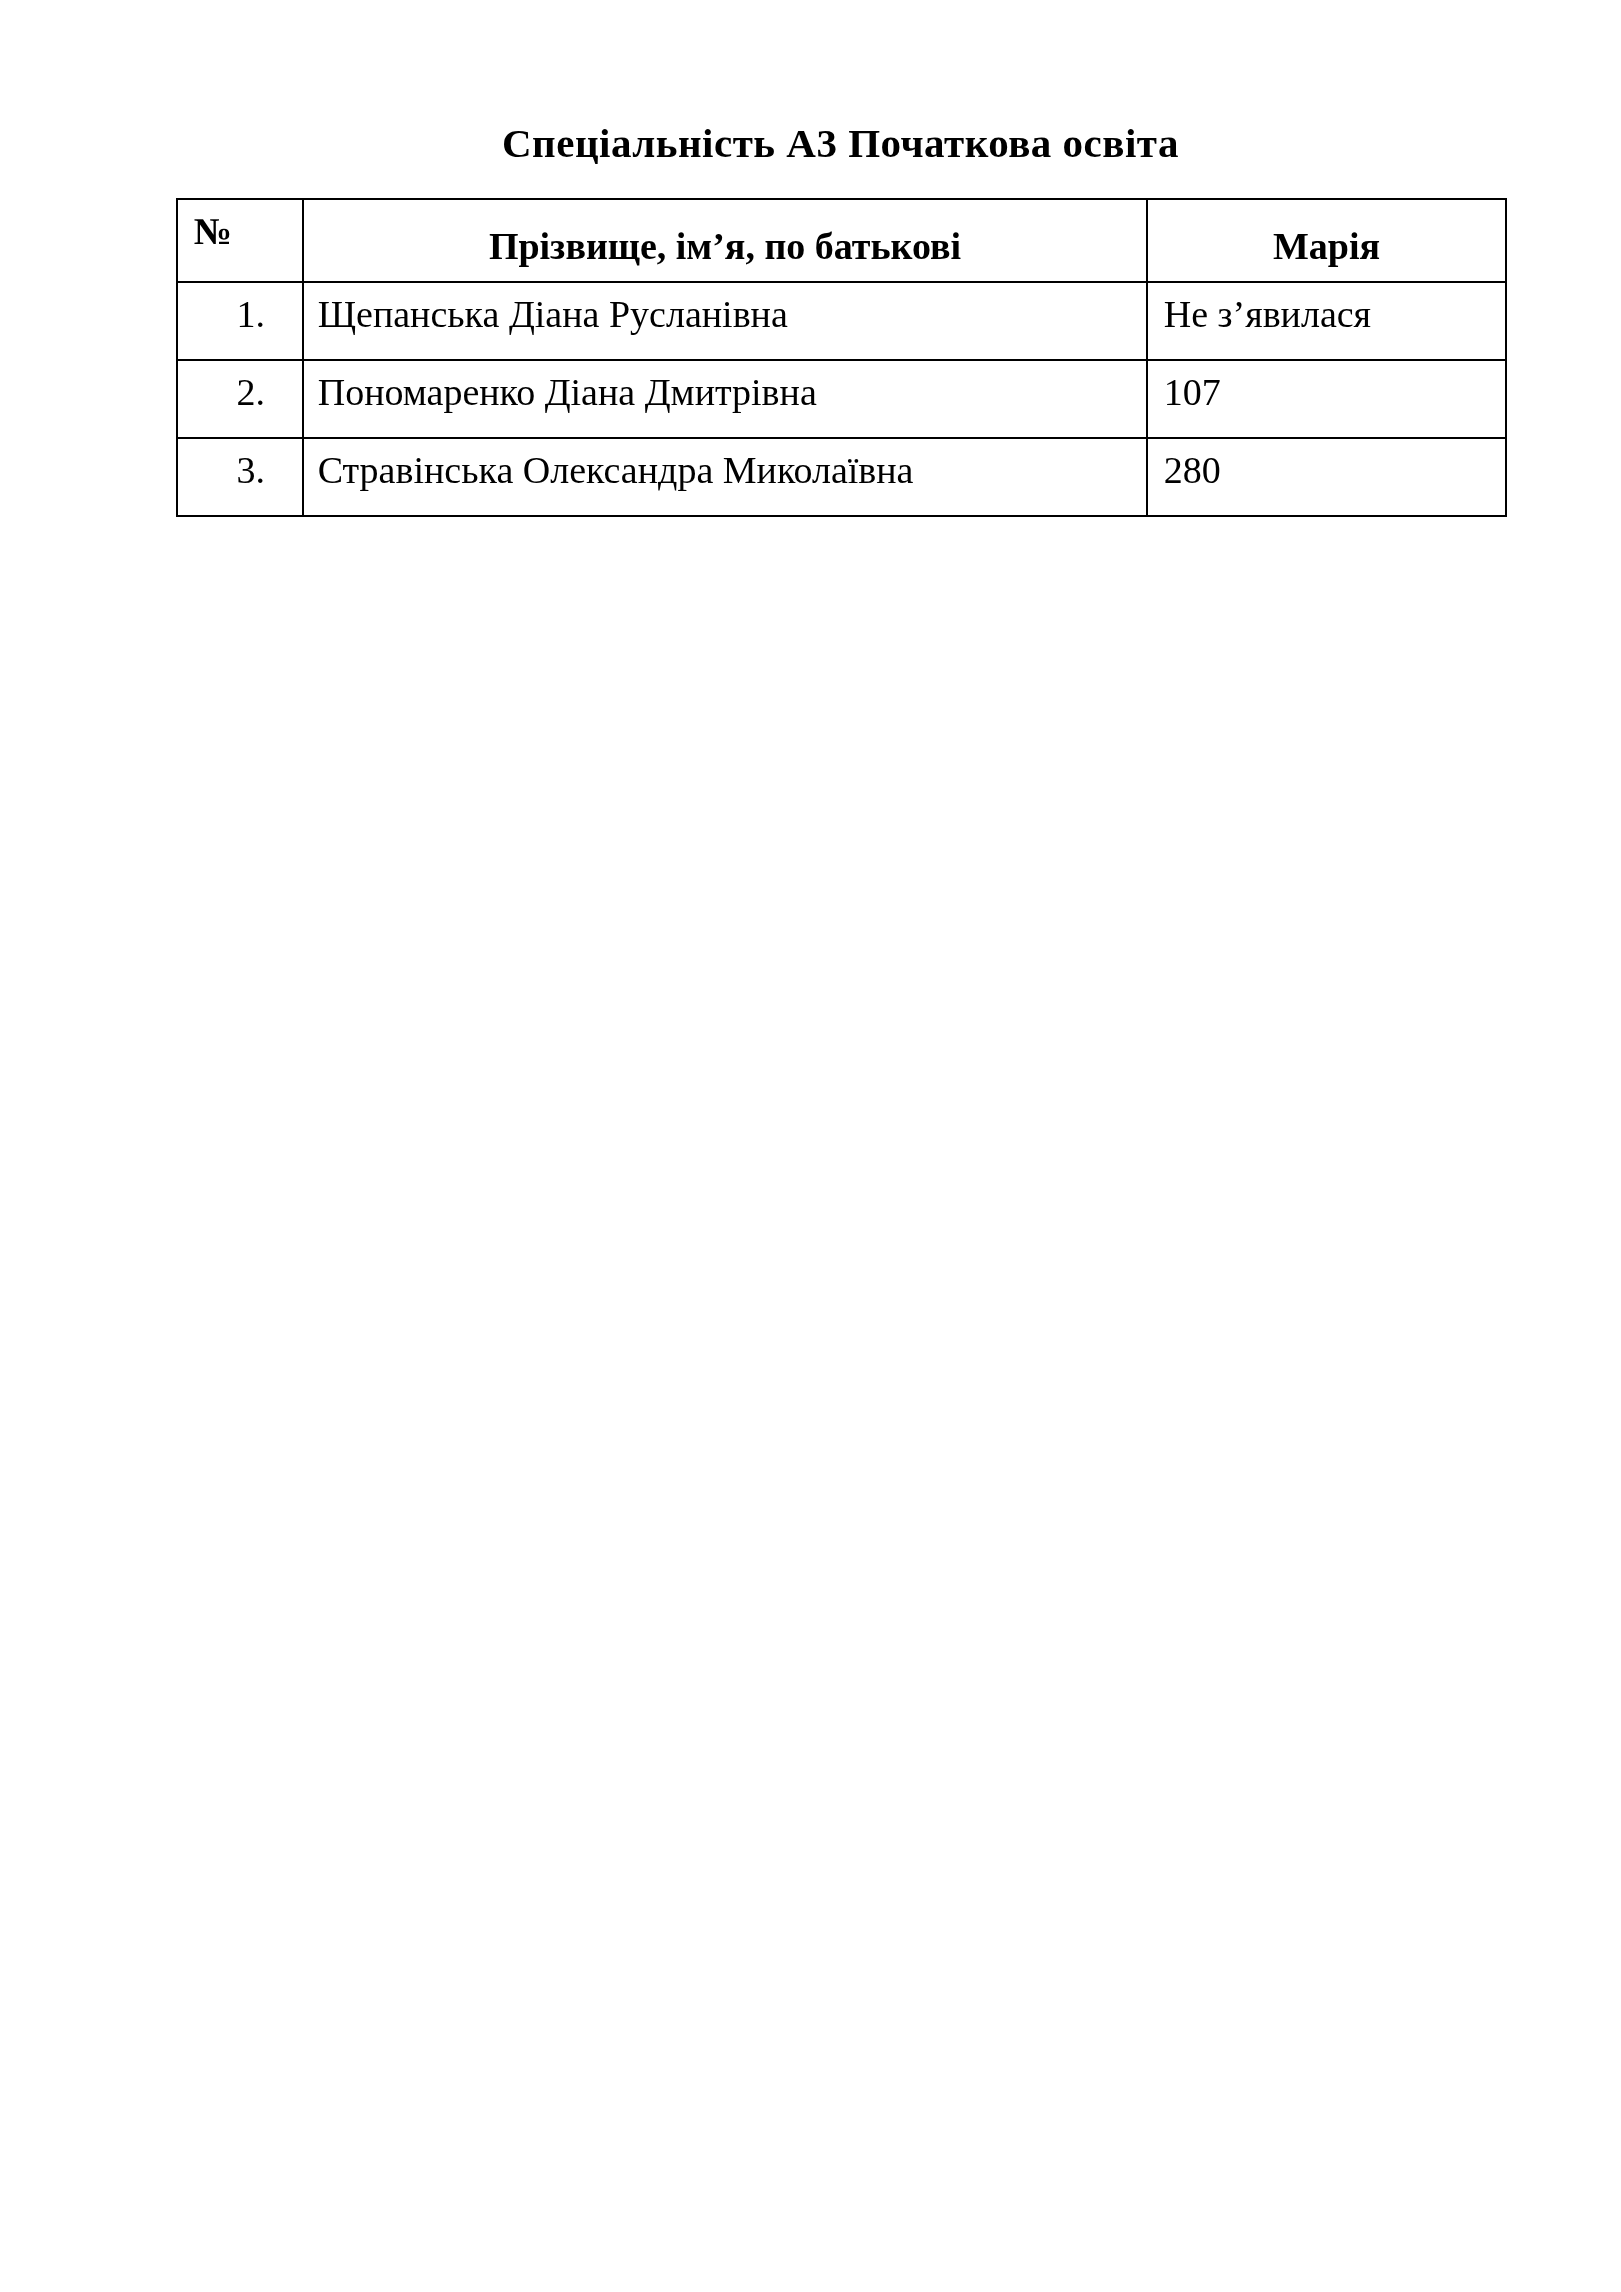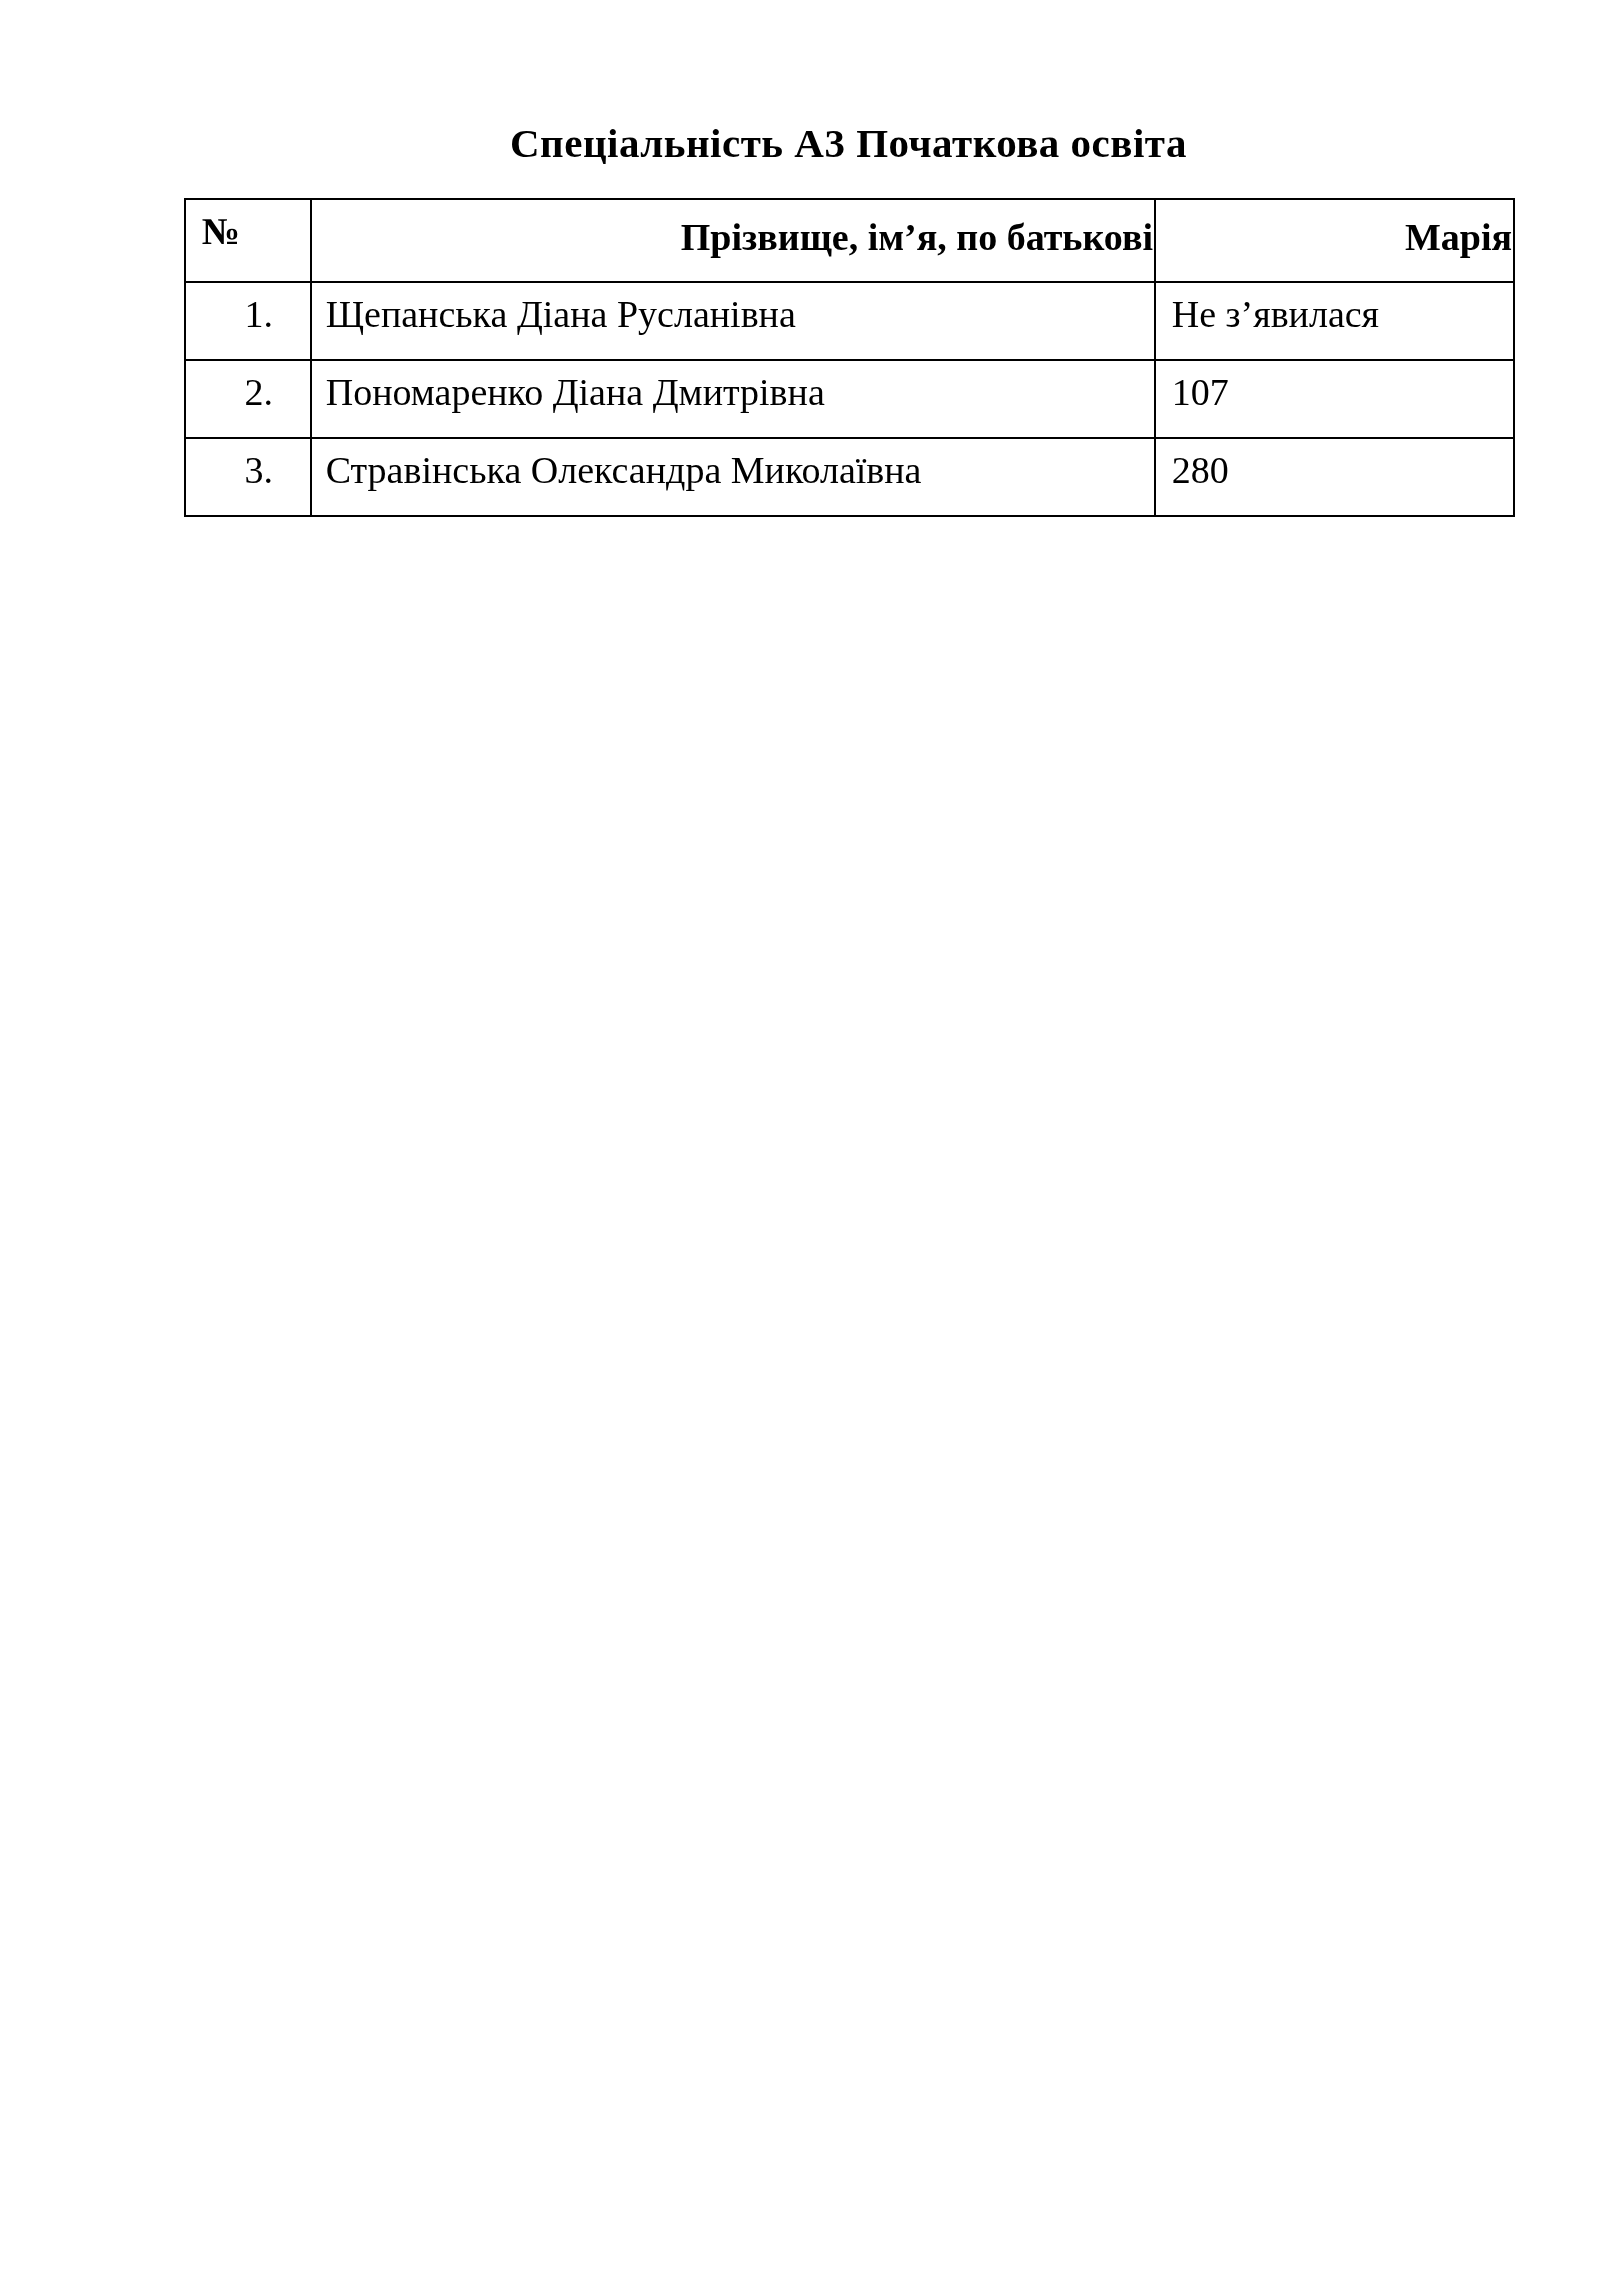--- a/index.html
+++ b/index.html
@@ -9,21 +9,21 @@
   }
   body {
     position: relative;
     width: 1621px;
     height: 2293px;
     font-family: "Liberation Serif", "DejaVu Serif", serif;
     color: #000000;
   }
   .page {
     position: absolute;
-    left: 184px;
+    left: 176px;
     top: 0;
     width: 1329px;
   }
   .doc-title {
     margin-top: 118px;
     text-align: center;
     font-weight: bold;
     font-size: 41px;
     line-height: 51px;
     letter-spacing: 0.5px;
@@ -47,23 +47,23 @@
   }
   tr.header-row { height: 83px; }
   tr.data-row   { height: 78px; }
 
   th.h-num {
     text-align: left;
     font-weight: bold;
     padding: 7.8px 0 0 15.7px;
   }
   th.h-name, th.h-score {
-    text-align: right;
+    text-align: center;
     font-weight: bold;
-    padding-top: 14px;
+    padding-top: 23px;
   }
   td.c-num-cell {
     text-align: right;
     padding: 7.8px 37px 0 0;
   }
   td.c-name-cell {
     text-align: left;
     padding: 7.8px 5.9px 0 13.7px;
   }
   td.c-score-cell {

